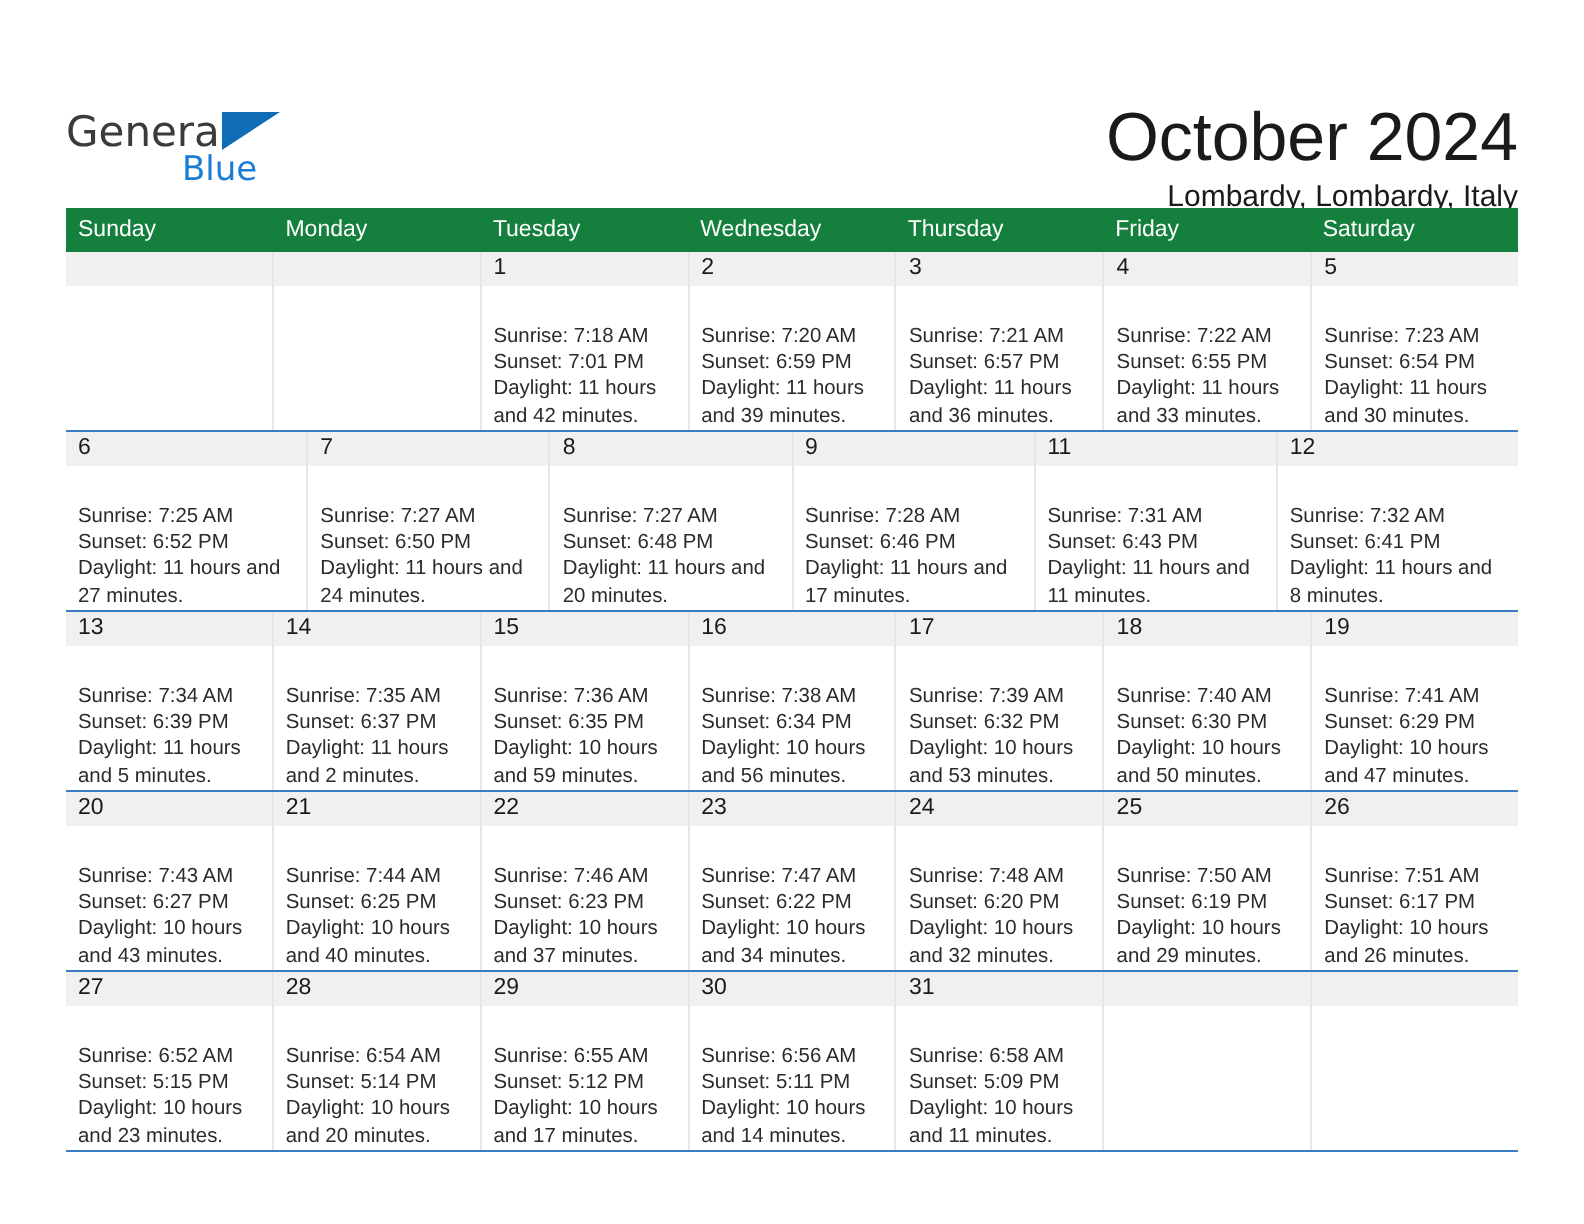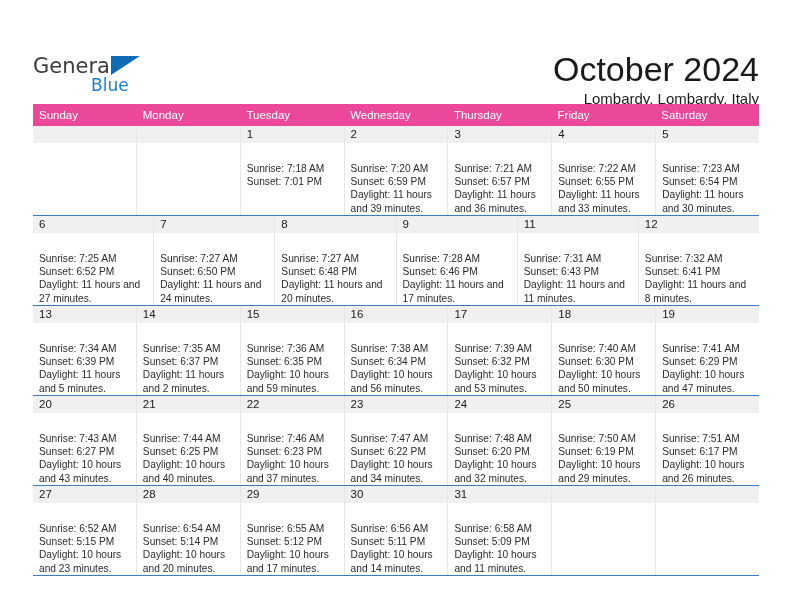--- a/index.html
+++ b/index.html
@@ -87,21 +87,21 @@
 
   
   .calendar {
     position: absolute;
     left: 33px;
     top: 104px;
     width: 726px;
   }
   .weekday-row {
     display: flex;
-    background: #ec4899;
+    background: #15803d;
     height: 22px;
   }
   .weekday {
     flex: 1 1 0;
     color: #ffffff;
     font-size: 11.5px;
     line-height: 22px;
     padding-left: 6px;
     box-sizing: border-box;
     white-space: nowrap;
@@ -186,20 +186,21 @@
             <div class="day-number-band"></div>
           </div>
           <div class="day-cell empty">
             <div class="day-number-band"></div>
           </div>
           <div class="day-cell">
             <div class="day-number-band">1</div>
             <div class="day-info">
               <div>Sunrise: 7:18 AM</div>
               <div>Sunset: 7:01 PM</div>
+              <div class="daylight-line">Daylight: 11 hours and 42 minutes.</div>
             </div>
           </div>
           <div class="day-cell">
             <div class="day-number-band">2</div>
             <div class="day-info">
               <div>Sunrise: 7:20 AM</div>
               <div>Sunset: 6:59 PM</div>
               <div class="daylight-line">Daylight: 11 hours and 39 minutes.</div>
             </div>
           </div>

